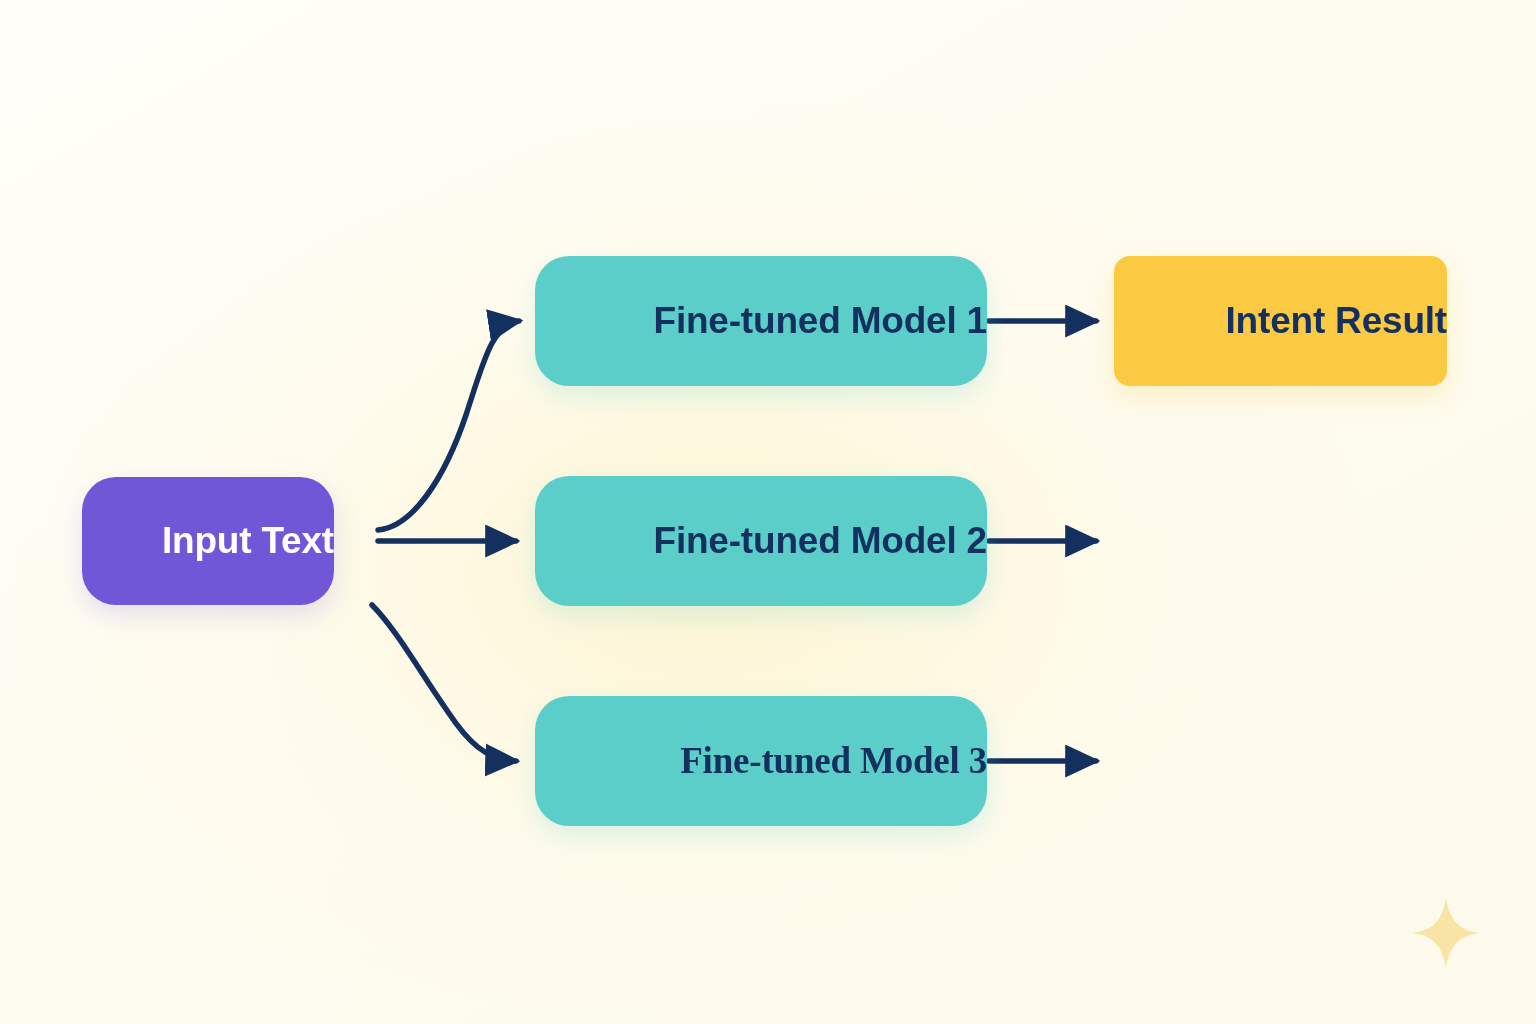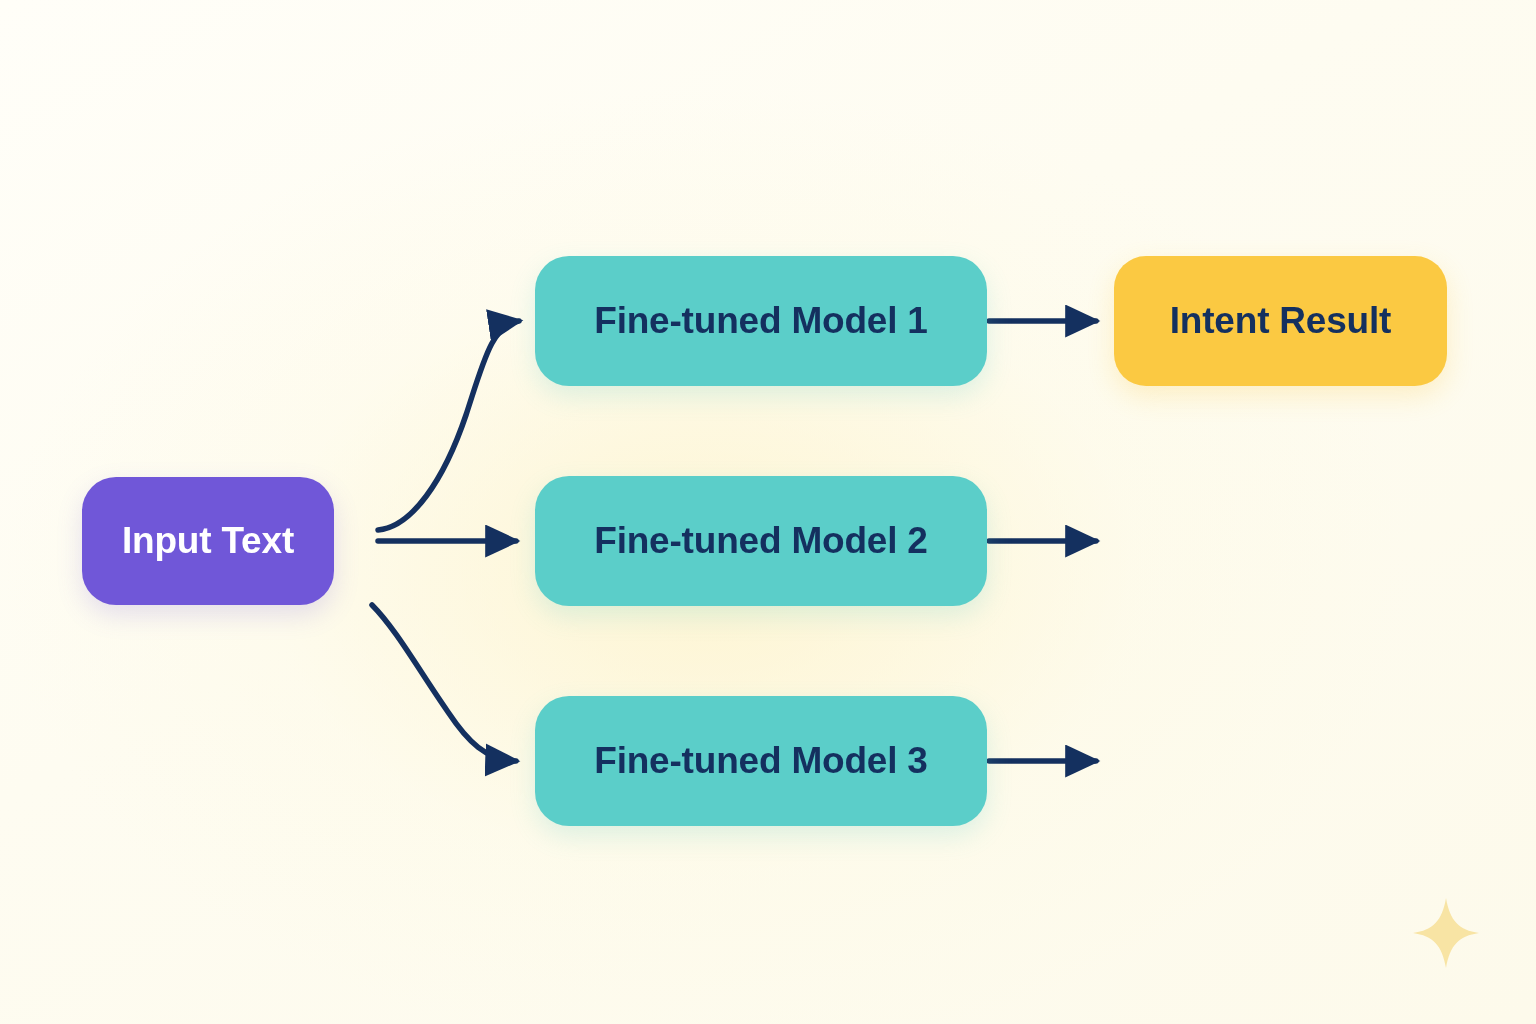--- a/index.html
+++ b/index.html
@@ -30,21 +30,21 @@
     position: absolute;
     left: 0;
     top: 0;
     width: 1536px;
     height: 1024px;
   }
   .node {
     position: absolute;
     display: flex;
     align-items: center;
-    justify-content: center;
+    justify-content: flex-end;
     box-sizing: border-box;
     text-align: center;
     letter-spacing: -0.2px;
   }
   .node-label {
     font-weight: bold;
     line-height: 1.1;
     white-space: nowrap;
   }
   .node-input {
@@ -69,31 +69,31 @@
     box-shadow: 0 10px 26px rgba(91,206,201,0.20);
   }
   .node-model .node-label {
     color: #14305F;
     font-size: 37px;
   }
   .node-result {
     left: 1114px;
     width: 333px;
     height: 130px;
-    border-radius: 32px;
+    border-radius: 16px;
     background: #FBC942;
     box-shadow: 0 10px 26px rgba(251,201,66,0.24);
   }
   .node-result .node-label {
     color: #14305F;
     font-size: 37px;
   }
   .row-1 { top: 256px; }
   .row-2 { top: 476px; }
-  .row-3 { top: 696px; }
+  .row-3 { top: 696px; font-family: Liberation Serif, serif; }
 </style>
 </head>
 <body>
 
 <div id="canvas">
 
   <svg class="edges" viewBox="0 0 1536 1024" xmlns="http://www.w3.org/2000/svg">
     <defs>
       <marker id="arrowhead" markerWidth="7" markerHeight="7" refX="5.6" refY="3" orient="auto" markerUnits="strokeWidth">
         <path d="M0,0 L6.4,3 L0,6 Z" fill="#14305F"></path>

